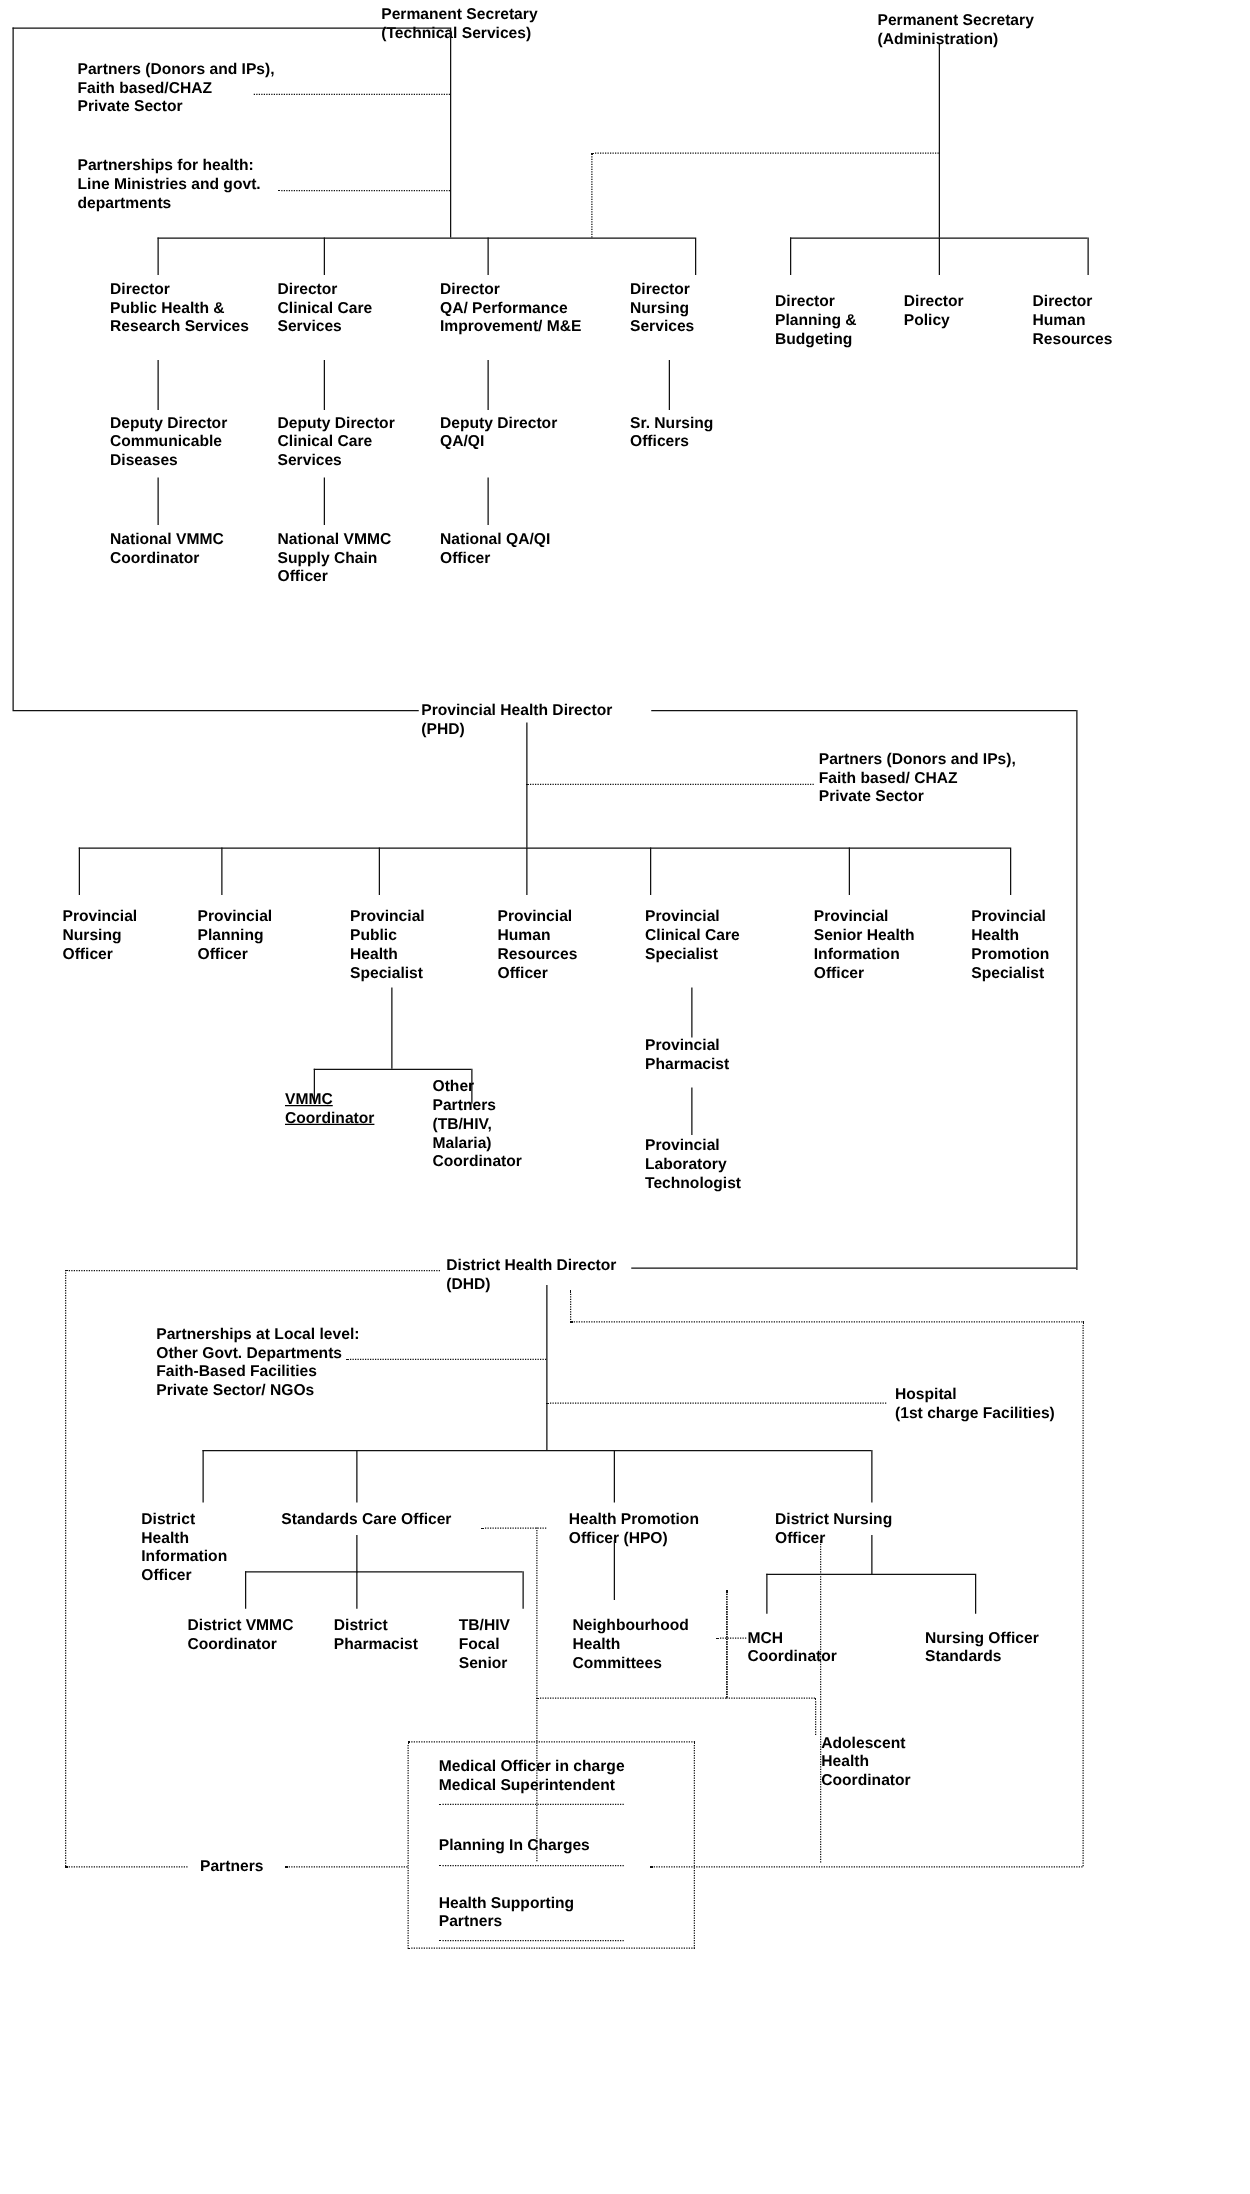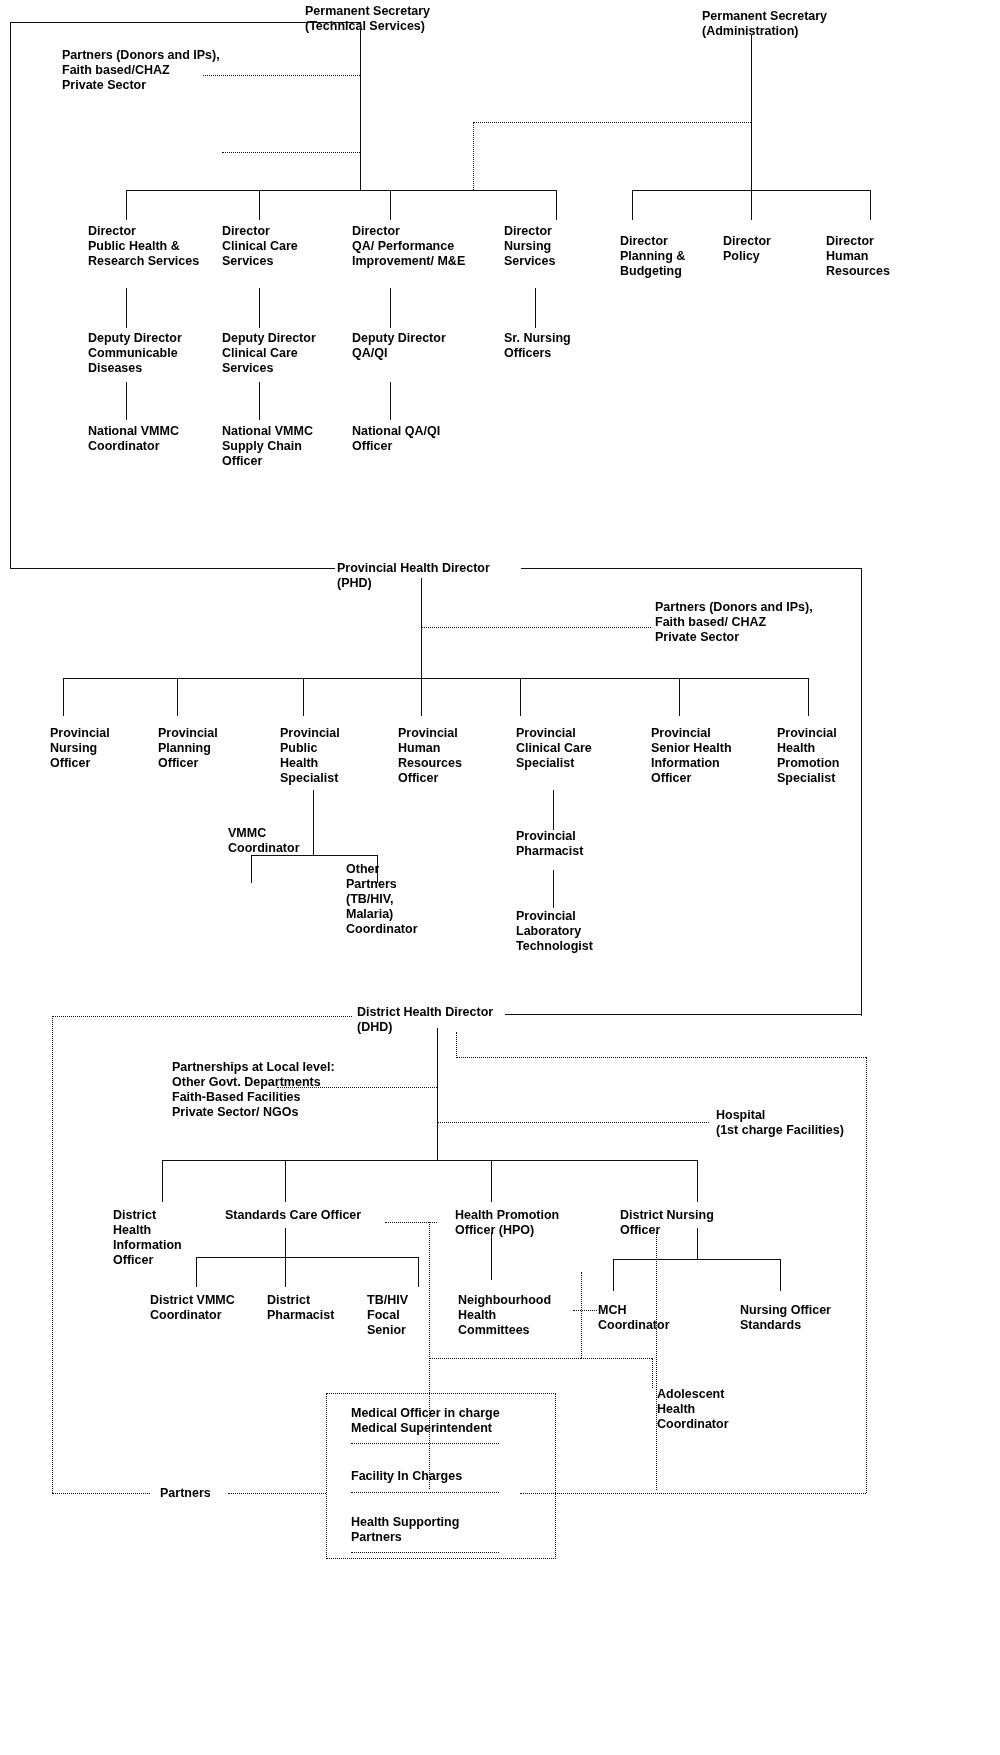--- a/index.html
+++ b/index.html
@@ -49,20 +49,23 @@
   <div class="h" style="left:10px;top:22px;width:350px;"></div>
   <div class="v" style="left:10px;top:22px;height:546px;"></div>
 
   <div class="v" style="left:360px;top:22px;height:168px;"></div>
 
   <div class="note" style="left:62px;top:48px;width:190px;">Partners (Donors and IPs),
 Faith based/CHAZ
 Private Sector</div>
   <div class="dh" style="left:203px;top:75px;width:157px;"></div>
 
+  <div class="note" style="left:62px;top:125px;width:200px;">Partnerships for health:
+Line Ministries and govt.
+departments</div>
   <div class="dh" style="left:222px;top:152px;width:138px;"></div>
 
   <div class="dh" style="left:473px;top:122px;width:278px;"></div>
   <div class="dv" style="left:473px;top:122px;height:68px;"></div>
 
   <div class="h" style="left:126px;top:190px;width:430px;"></div>
   <div class="v" style="left:126px;top:190px;height:30px;"></div>
   <div class="v" style="left:259px;top:190px;height:30px;"></div>
   <div class="v" style="left:390px;top:190px;height:30px;"></div>
   <div class="v" style="left:556px;top:190px;height:30px;"></div>
@@ -168,21 +171,21 @@
   <div class="node" style="left:777px;top:726px;width:110px;">Provincial
 Health
 Promotion
 Specialist</div>
 
   <div class="v" style="left:313px;top:790px;height:65px;"></div>
   <div class="h" style="left:251px;top:855px;width:126px;"></div>
   <div class="v" style="left:251px;top:855px;height:28px;"></div>
   <div class="v" style="left:377px;top:855px;height:28px;"></div>
 
-  <div class="node" style="left:228px;top:826px;width:110px;">VMMC
+  <div class="node" style="left:228px;top:872px;width:110px;text-decoration:underline;">VMMC
 Coordinator</div>
   <div class="node" style="left:346px;top:862px;width:100px;">Other
 Partners
 (TB/HIV,
 Malaria)
 Coordinator</div>
 
   <div class="v" style="left:553px;top:790px;height:40px;"></div>
   <div class="node" style="left:516px;top:829px;width:110px;">Provincial
 Pharmacist</div>
@@ -205,21 +208,21 @@
 
   <div class="dv" style="left:456px;top:1032px;height:26px;"></div>
   <div class="dh" style="left:456px;top:1057px;width:410px;"></div>
   <div class="dv" style="left:866px;top:1057px;height:436px;"></div>
   <div class="dh" style="left:520px;top:1493px;width:346px;"></div>
 
   <div class="node" style="left:716px;top:1108px;width:170px;">Hospital
 (1st charge Facilities)</div>
   <div class="dh" style="left:437px;top:1122px;width:272px;"></div>
 
-  <div class="note" style="left:125px;top:1060px;width:210px;margin-left:47px;">Partnerships at Local level:
+  <div class="note" style="left:125px;top:1060px;width:210px;">Partnerships at Local level:
 Other Govt. Departments
 Faith-Based Facilities
 Private Sector/ NGOs</div>
   <div class="dh" style="left:277px;top:1087px;width:160px;"></div>
 
   <div class="h" style="left:162px;top:1160px;width:535px;"></div>
   <div class="v" style="left:162px;top:1160px;height:42px;"></div>
   <div class="v" style="left:285px;top:1160px;height:42px;"></div>
   <div class="v" style="left:491px;top:1160px;height:42px;"></div>
   <div class="v" style="left:697px;top:1160px;height:42px;"></div>
@@ -276,19 +279,19 @@
   <div class="dv" style="left:652px;top:1358px;height:30px;"></div>
 
   <div class="node" style="left:657px;top:1387px;width:110px;">Adolescent
 Health
 Coordinator</div>
 
   <div class="dbox" style="left:326px;top:1393px;width:228px;height:164px;"></div>
   <div class="node" style="left:351px;top:1406px;width:200px;">Medical Officer in charge
 Medical Superintendent</div>
   <div class="dh" style="left:351px;top:1443px;width:148px;"></div>
-  <div class="node" style="left:351px;top:1469px;width:200px;">Facility In Charges</div>
+  <div class="node" style="left:351px;top:1469px;width:200px;">Planning In Charges</div>
   <div class="dh" style="left:351px;top:1492px;width:148px;"></div>
   <div class="node" style="left:351px;top:1515px;width:160px;">Health Supporting
 Partners</div>
   <div class="dh" style="left:351px;top:1552px;width:148px;"></div>
 
 </div>
 
 </body></html>

